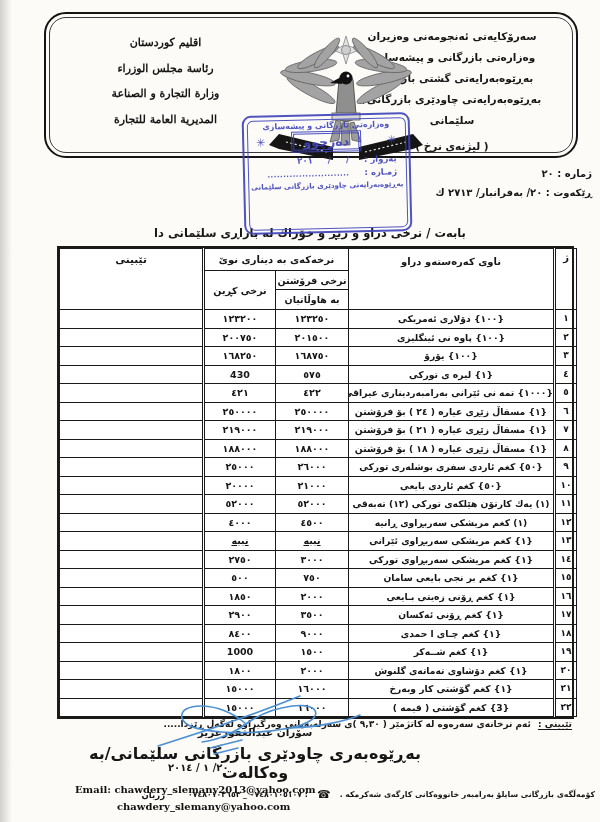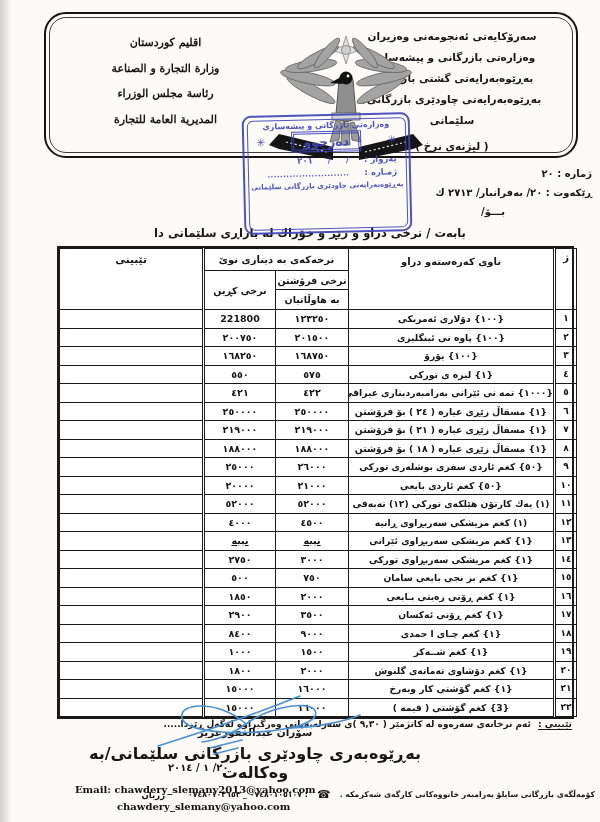--- a/index.html
+++ b/index.html
@@ -103,22 +103,22 @@
   <div class="letterhead">
     <div class="hdr-col hdr-right">
       <div>سەرۆكایەتی ئەنجومەنی وەزیران</div>
       <div>وەزارەتی بازرگانی و پیشەسازی</div>
       <div>بەڕێوەبەرایەتی گشتی بازرگانی</div>
       <div>بەڕێوەبەرایەتی چاودێری بازرگانی/ سلێمانی</div>
       <div class="gap-line">( لیژنەی نرخ )</div>
     </div>
     <div class="hdr-col hdr-left">
       <div>اقليم كوردستان</div>
+      <div>رئاسة مجلس الوزراء</div>
       <div>وزارة التجارة و الصناعة</div>
-      <div>رئاسة مجلس الوزراء</div>
       <div>المديرية العامة للتجارة</div>
     </div>
 
     <svg class="emblem" width="170" height="140" viewBox="0 0 170 140">
       <path d="M85 8 L88 18 L98 22 L88 26 L85 36 L82 26 L72 22 L82 18 Z" fill="#e4e4e4" stroke="#9a9a9a" stroke-width="1"></path>
       <circle cx="85" cy="22" r="4.5" fill="#cfcfcf" stroke="#8d8d8d" stroke-width="1"></circle>
       <g fill="#a3a3a3" stroke="#626262" stroke-width="0.8">
         <ellipse cx="50" cy="62" rx="27" ry="5.5" transform="rotate(28 50 62)"></ellipse>
         <ellipse cx="47" cy="50" rx="28" ry="5.5" transform="rotate(12 47 50)"></ellipse>
         <ellipse cx="50" cy="38" rx="26" ry="5.5" transform="rotate(-8 50 38)"></ellipse>
@@ -166,21 +166,20 @@
     <div class="stamp-l4">
       <span>ژمـارە :</span>
       <span class="stamp-dots">..........................</span>
     </div>
     <div class="stamp-l5">بەڕێوەبەرایەتی چاودێری بازرگانی سلێمانی</div>
   </div>
 
   <div class="meta meta-right">
     <div>ژمارە : ٢٠</div>
     <div>ڕێكەوت : ٢٠/ بەفرانبار/ ٢٧١٣ ك</div>
-    <div class="to-line">بـــۆ/</div>
   </div>
 
   <div class="subject">بابەت / نرخی دراو و زێڕ و خۆراك لە بازاڕی سلێمانی دا</div>
 
   <div class="tblwrap">
     <table>
       <colgroup>
         <col style="width:22px">
           <col style="width:206px">
           <col style="width:73px">
@@ -200,42 +199,42 @@
             <div class="sh2">بە هاوڵاتیان</div>
           </th>
           <th class="buy-h">نرخی كڕین</th>
         </tr>
       </thead>
       <tbody>
           <tr>
       <td class="no">١</td>
       <td class="name">{١٠٠} دۆلاری ئەمریكی</td>
       <td class="num sell">١٢٣٢٥٠</td>
-      <td class="num buy">221800</td>
+      <td class="num buy">١٢٣٢٠٠</td>
       <td class="notes"></td>
     </tr>
           <tr>
       <td class="no">٢</td>
       <td class="name">{١٠٠} پاوە نی ئینگلیزی</td>
       <td class="num sell">٢٠١٥٠٠</td>
       <td class="num buy">٢٠٠٧٥٠</td>
       <td class="notes"></td>
     </tr>
           <tr>
       <td class="no">٣</td>
       <td class="name">{١٠٠} یۆرۆ</td>
       <td class="num sell">١٦٨٧٥٠</td>
       <td class="num buy">١٦٨٢٥٠</td>
       <td class="notes"></td>
     </tr>
           <tr>
       <td class="no">٤</td>
       <td class="name">{١} لیرە ی توركی</td>
       <td class="num sell">٥٧٥</td>
-      <td class="num buy">٥٥٠</td>
+      <td class="num buy">430</td>
       <td class="notes"></td>
     </tr>
           <tr>
       <td class="no">٥</td>
       <td class="name">{١٠٠٠} تمە نی ئێرانی بەرامبەردیناری عیراقی</td>
       <td class="num sell">٤٢٢</td>
       <td class="num buy">٤٢١</td>
       <td class="notes"></td>
     </tr>
           <tr>
@@ -326,21 +325,21 @@
       <td class="no">١٨</td>
       <td class="name">{١} كغم چـای ا حمدی</td>
       <td class="num sell">٩٠٠٠</td>
       <td class="num buy">٨٤٠٠</td>
       <td class="notes"></td>
     </tr>
           <tr>
       <td class="no">١٩</td>
       <td class="name">{١} كغم شــەكر</td>
       <td class="num sell">١٥٠٠</td>
-      <td class="num buy">١٠٠٠</td>
+      <td class="num buy">1000</td>
       <td class="notes"></td>
     </tr>
           <tr>
       <td class="no">٢٠</td>
       <td class="name">{١} كغم دۆشاوی تەماتەی گلنوش</td>
       <td class="num sell">٢٠٠٠</td>
       <td class="num buy">١٨٠٠</td>
       <td class="notes"></td>
     </tr>
           <tr>

